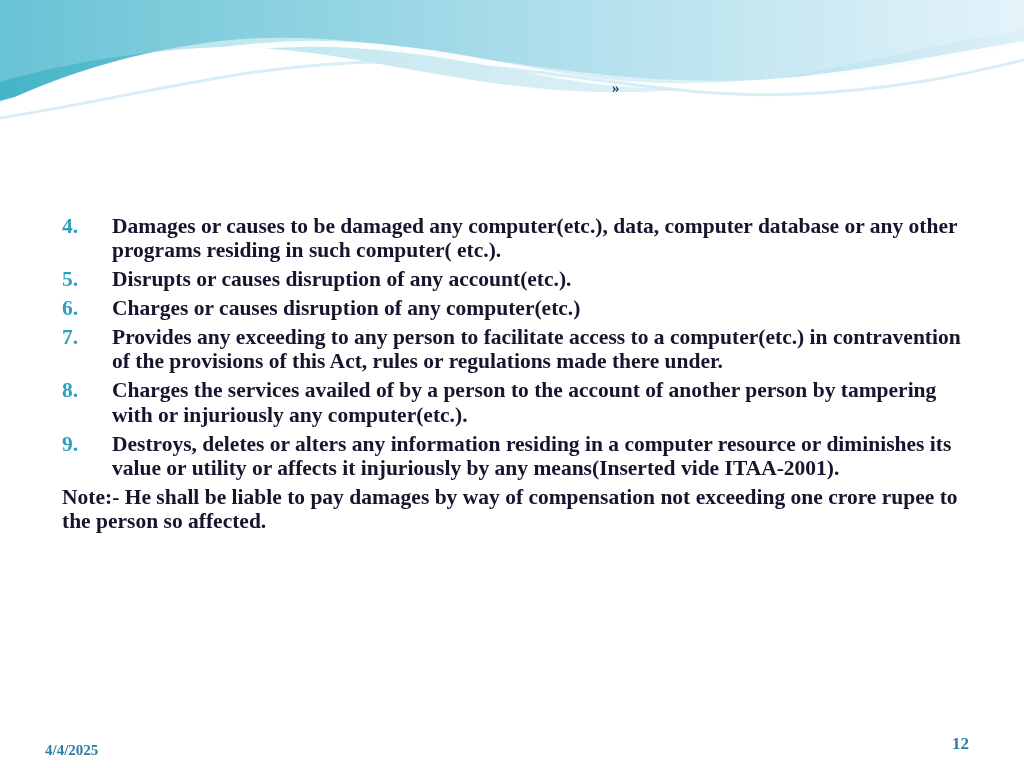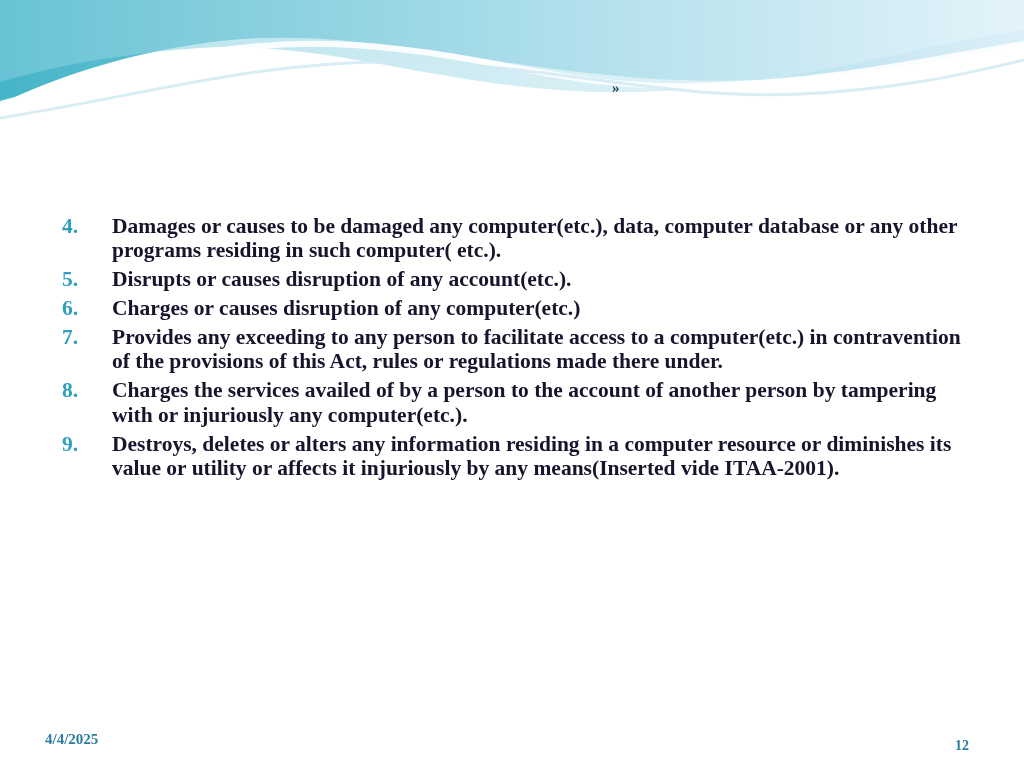--- a/index.html
+++ b/index.html
@@ -55,30 +55,30 @@
   .text-cell {
     flex: 1 1 auto;
   }
   .note {
     margin-top: 3px;
     color: #16152d;
   }
   .footer-date {
     position: absolute;
     left: 45px;
-    bottom: 20px;
+    bottom: 9px;
     font-size: 15px;
     font-weight: bold;
     color: #2b7ea1;
   }
   .footer-page {
     position: absolute;
     right: 55px;
     bottom: 14px;
-    font-size: 14px;
+    font-size: 17px;
     font-weight: bold;
     color: #2b7ea1;
   }
 </style>
 </head>
 <body>
 
 <div class="slide">
 
   <div class="wave-header">
@@ -129,19 +129,20 @@
       <span class="num-cell">8.</span>
       <span class="text-cell">Charges the services availed of by a person to the account of another person by tampering with or injuriously any computer(etc.).</span>
     </div>
 
     <div class="list-row">
       <span class="num-cell">9.</span>
       <span class="text-cell">Destroys, deletes or alters any information residing in a computer resource or diminishes its value or utility or affects it injuriously by any means(Inserted vide ITAA-2001).</span>
     </div>
 
 
+    <div class="note">Note:- He shall be liable to pay damages by way of compensation not exceeding one crore rupee to the person so affected.</div>
 
   </div>
 
   <div class="footer-date">4/4/2025</div>
   <div class="footer-page">12</div>
 
 </div>
 
 </body></html>

